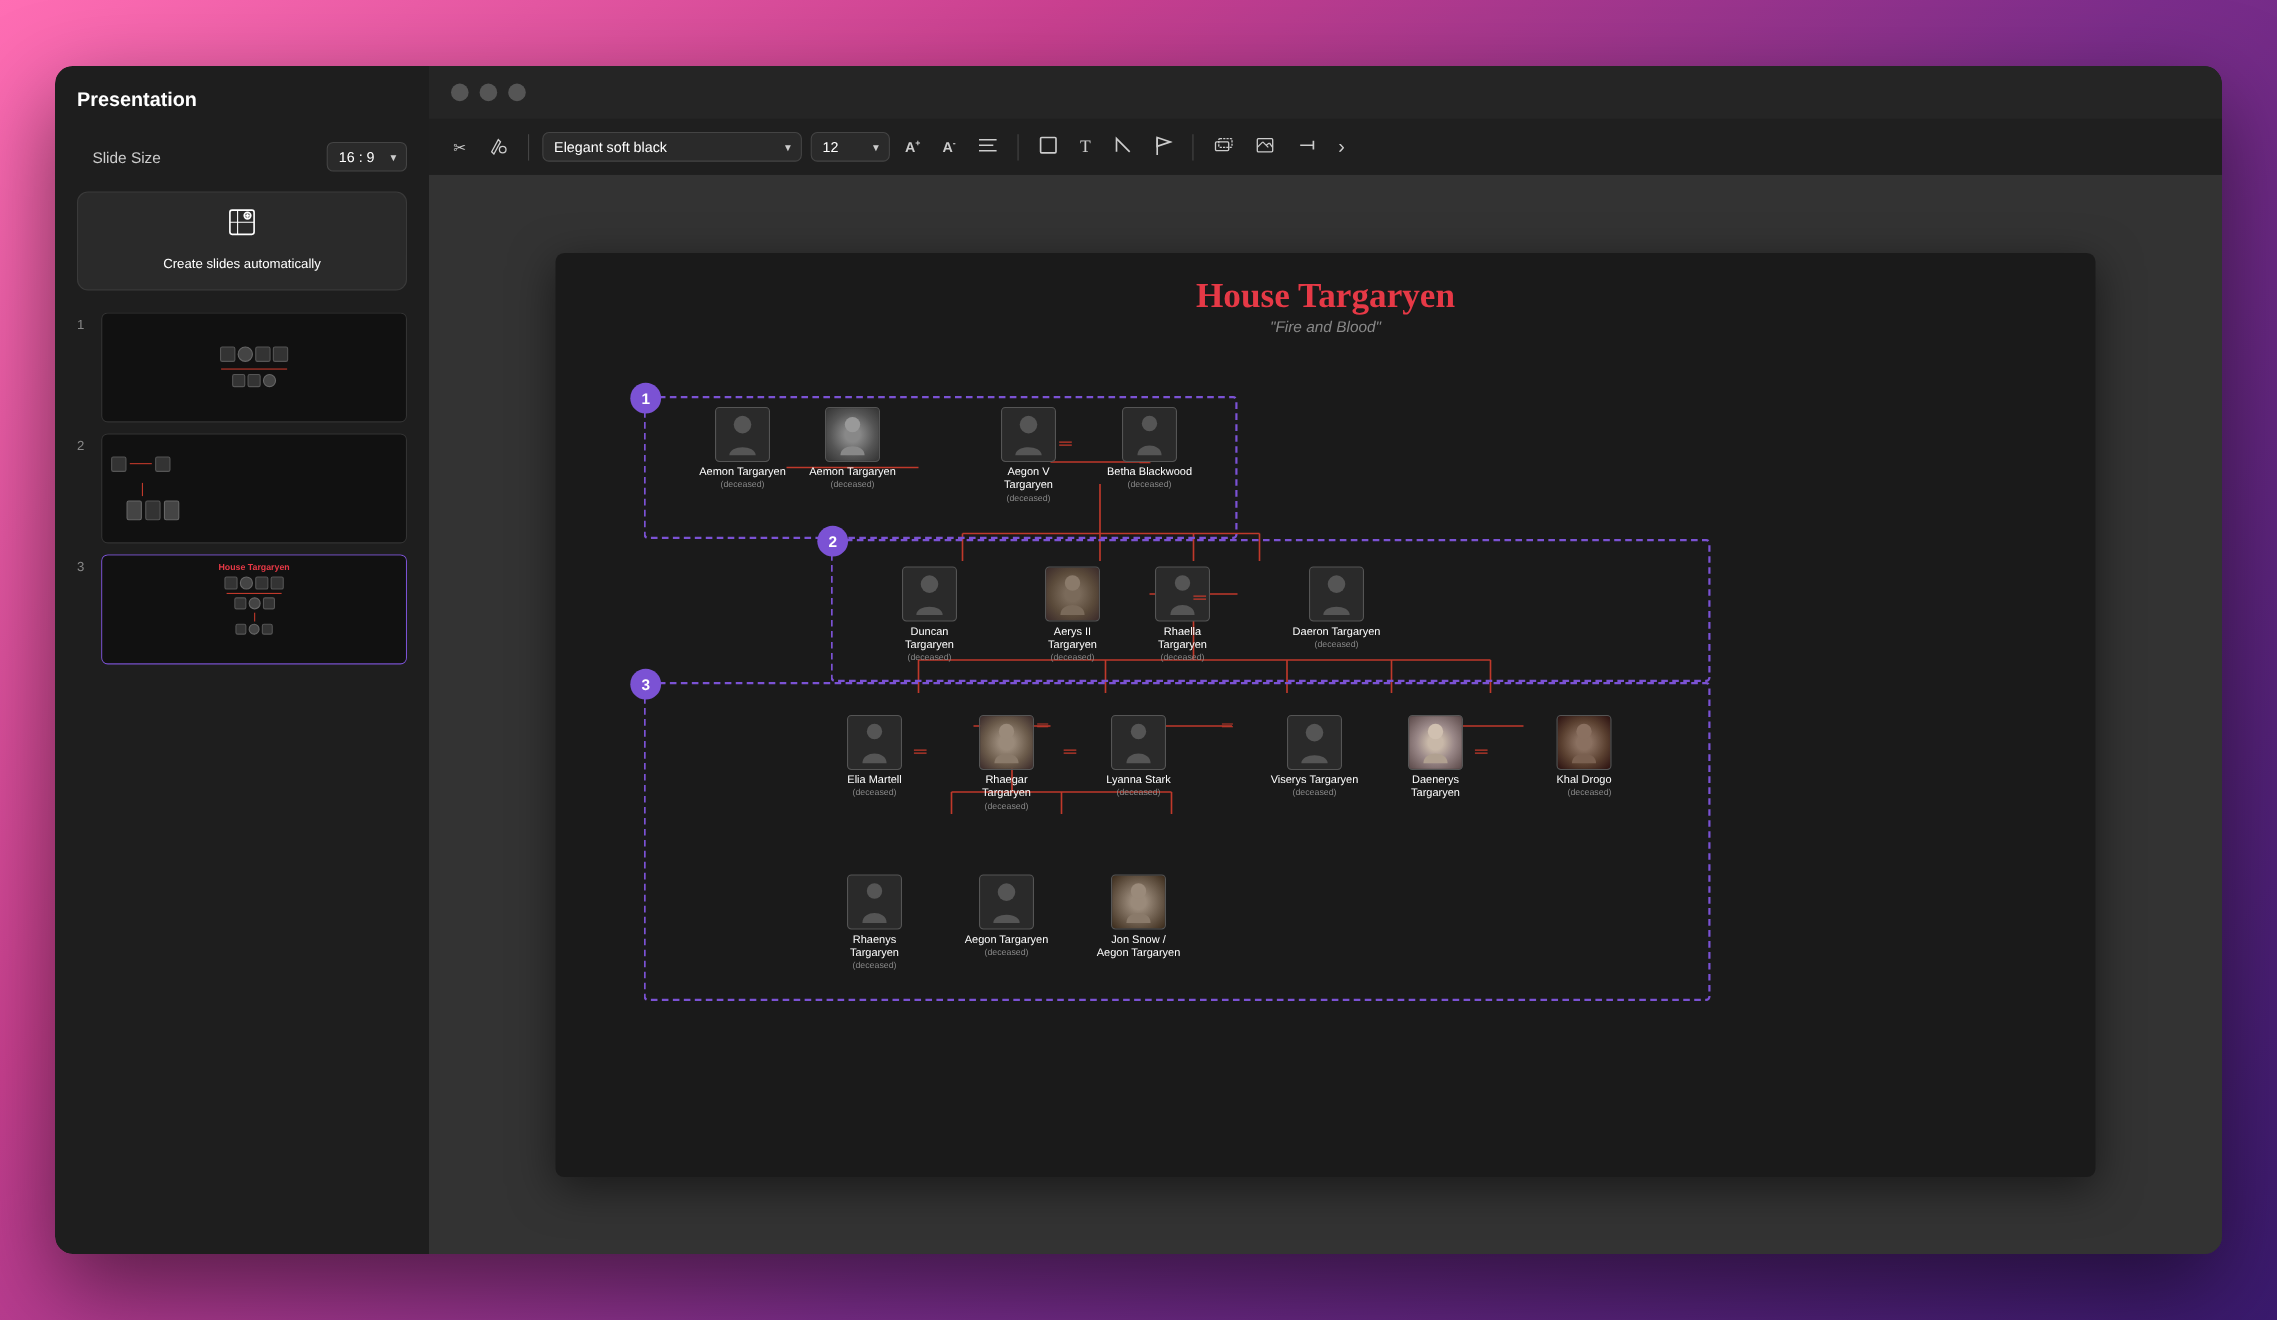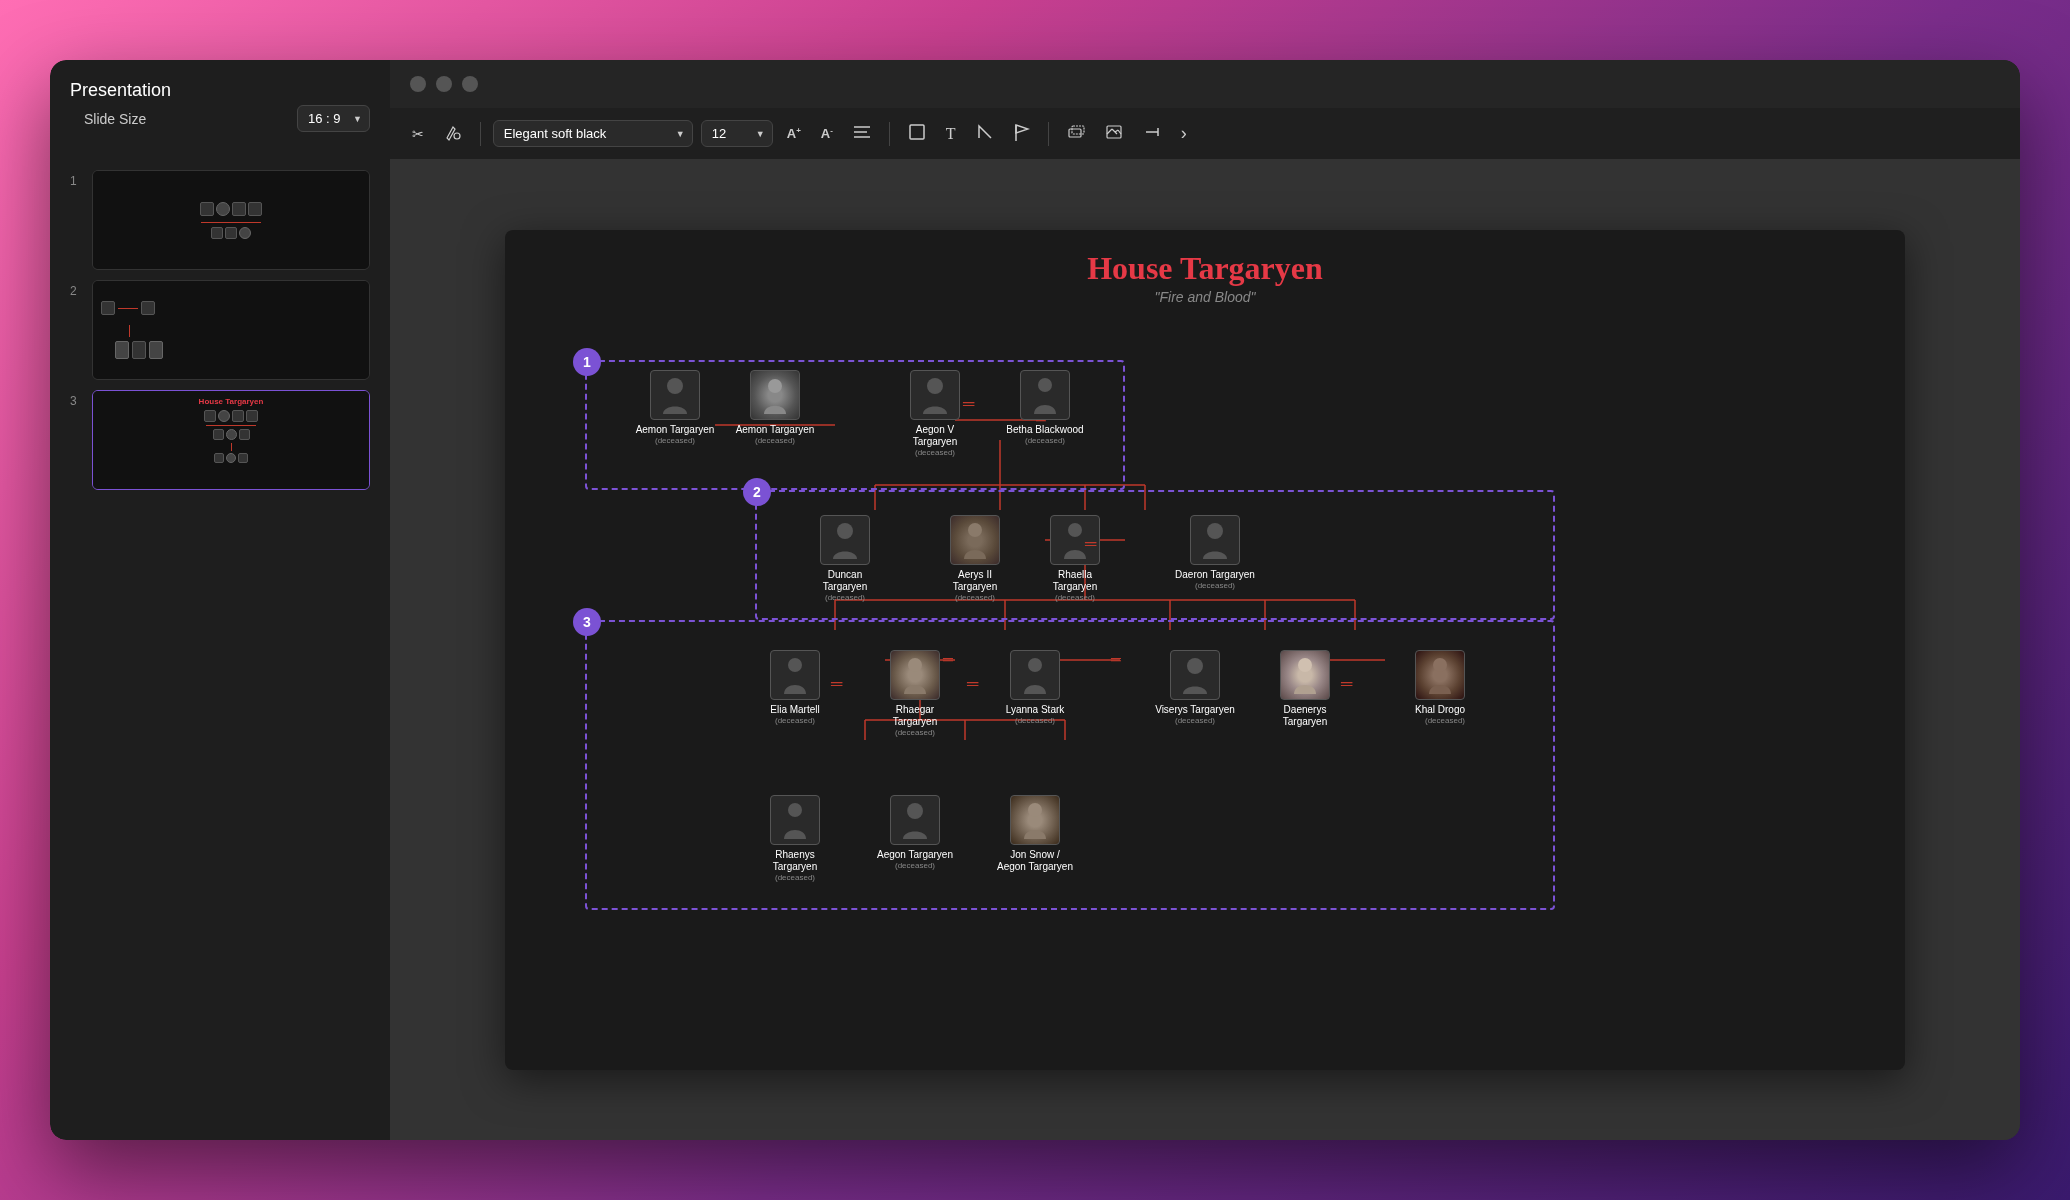--- a/index.html
+++ b/index.html
@@ -31,22 +31,22 @@
       border-radius: 16px 0 0 16px;
       display: flex;
       flex-direction: column;
       padding: 20px;
       flex-shrink: 0;
     }
 
     .sidebar-title {
       color: #ffffff;
       font-size: 18px;
-      font-weight: 400;
-      margin-bottom: 4px;
+      font-weight: 700;
+      margin-bottom: 28px;
     }
 
     .slide-size-row {
       display: flex;
       align-items: center;
       justify-content: space-between;
       margin-bottom: 18px;
     }
 
     .slide-size-label {
@@ -213,21 +213,21 @@
       align-items: center;
     }
 
     .font-select {
       background: #2a2a2a;
       border: 1px solid #444;
       border-radius: 6px;
       color: #ffffff;
       font-size: 13px;
       padding: 5px 26px 5px 10px;
-      width: 200px;
+      width: 236px;
       appearance: none;
       cursor: pointer;
     }
 
     .font-select-wrapper::after {
       content: '▼';
       font-size: 9px;
       color: #ccc;
       position: absolute;
       right: 8px;
@@ -404,20 +404,32 @@
       <div class="slide-size-wrapper">
         <select class="slide-size-select">
           <option>16 : 9</option>
           <option>4 : 3</option>
           <option>A4</option>
         </select>
       </div>
     </div>
 
     <div class="create-buttons">
+      <button class="create-btn">
+        <span class="create-btn-icon">
+          <svg width="26" height="26" viewBox="0 0 26 26" fill="none" xmlns="http://www.w3.org/2000/svg">
+            <rect x="2" y="2" width="22" height="22" rx="2" stroke="white" stroke-width="1.5"></rect>
+            <line x1="9" y1="2" x2="9" y2="24" stroke="white" stroke-width="1"></line>
+            <line x1="2" y1="13" x2="24" y2="13" stroke="white" stroke-width="1"></line>
+            <circle cx="18" cy="7" r="3" stroke="white" stroke-width="1.5"></circle>
+            <path d="M16 7 L20 7 M18 5 L18 9" stroke="white" stroke-width="1.5"></path>
+          </svg>
+        </span>
+        <span>Create slides automatically</span>
+      </button>
     </div>
 
     <div class="slides-list">
 
       <div class="slide-item">
         <span class="slide-number">1</span>
         <div class="slide-thumb">
           <div style="background:#111; width:100%; height:100%; display:flex; flex-direction:column; align-items:center; justify-content:center; padding:8px;">
 
             <div style="display:flex; align-items:center; gap:2px; margin-bottom:6px;">

